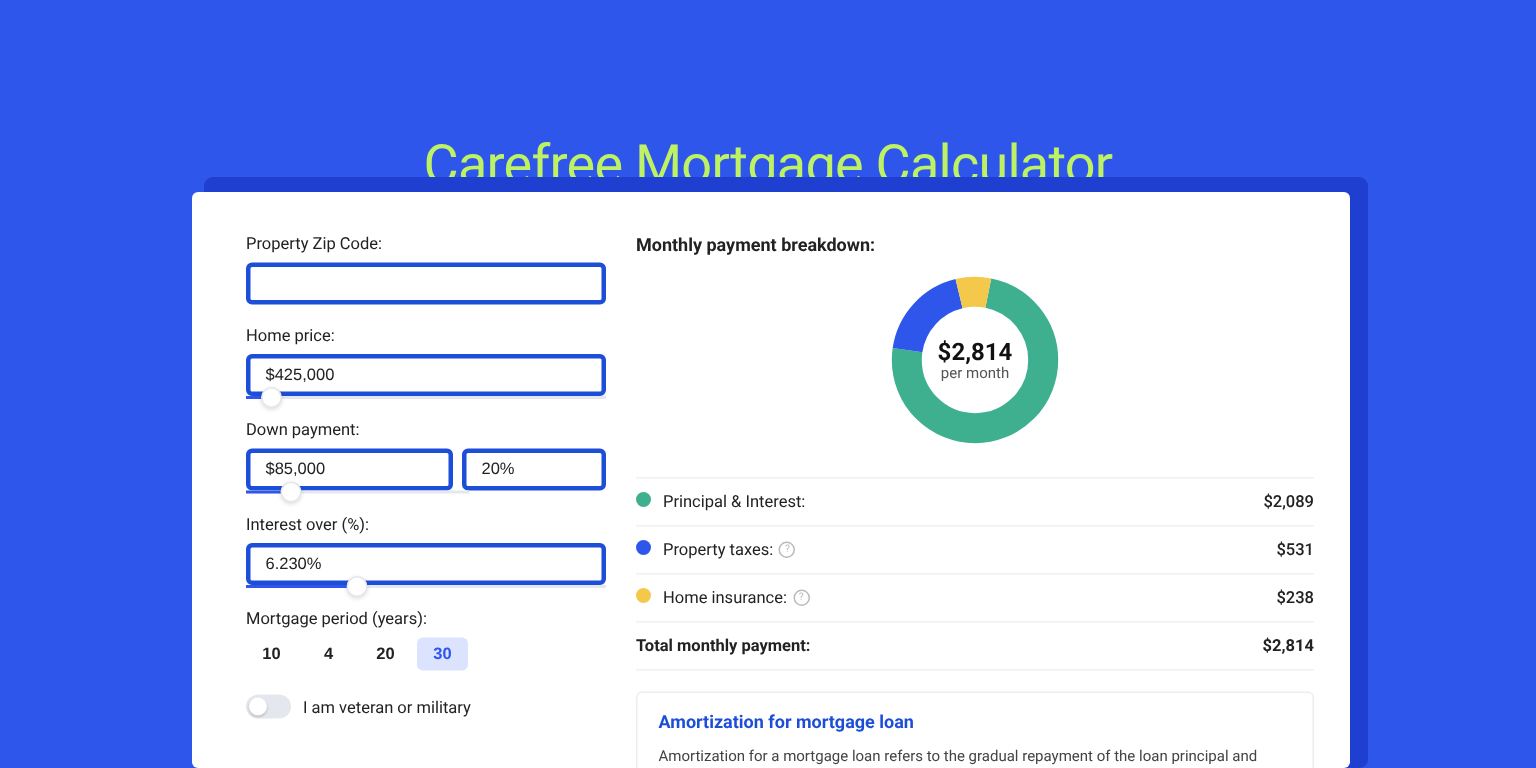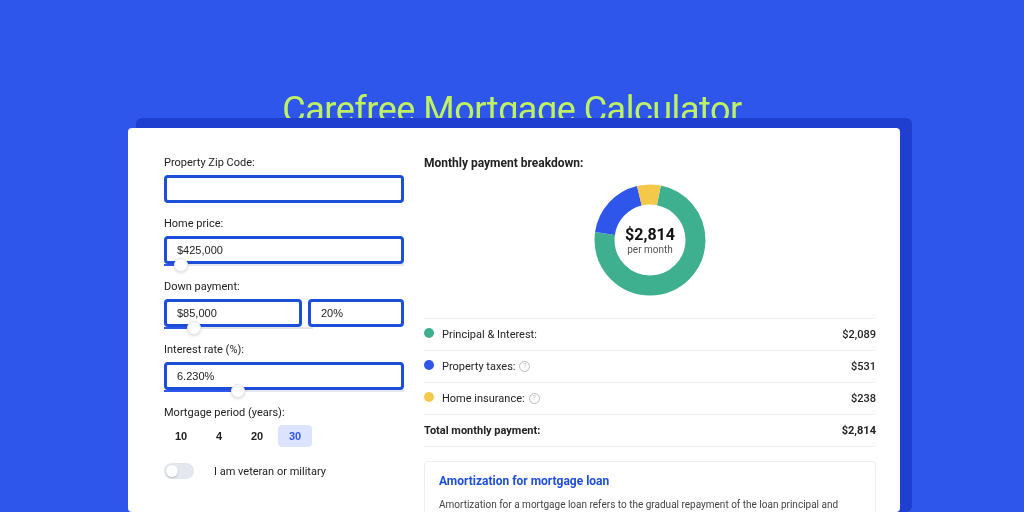--- a/index.html
+++ b/index.html
@@ -15,21 +15,21 @@
   .input { width: 100%; height: 28px; border: 3px solid #1d4ed8; border-radius: 4px; padding: 0 10px; font-size: 11px; color: #222; background: #fff; }
   .row { display: flex; gap: 6px; }
   .row .input:first-child { flex: 1.6; }
   .row .input:last-child { flex: 1; }
   .slider-track { position: relative; height: 2px; background: #e4e7ed; margin-top: 0; }
   .slider-fill { position: absolute; height: 2px; background: #2e56eb; top: 0; left: 0; }
   .slider-thumb { position: absolute; width: 14px; height: 14px; background: #fff; border: 1px solid #e4e7ed; border-radius: 50%; top: -6px; transform: translateX(-50%); box-shadow: 0 1px 3px rgba(0,0,0,0.15); }
   .periods { display: flex; gap: 4px; margin-top: 6px; }
   .period-btn { width: 34px; height: 22px; border: none; background: transparent; font-size: 11px; font-weight: 600; color: #222; border-radius: 4px; cursor: pointer; }
   .period-btn.active { background: #dbe3ff; color: #2e56eb; }
-  .toggle-row { display: flex; align-items: center; gap: 20px; margin-top: 16px; }
+  .toggle-row { display: flex; align-items: center; gap: 8px; margin-top: 16px; }
   .toggle { width: 30px; height: 16px; background: #e4e7ed; border-radius: 8px; position: relative; cursor: pointer; }
   .toggle-knob { width: 12px; height: 12px; background: #fff; border-radius: 50%; position: absolute; top: 2px; left: 2px; box-shadow: 0 1px 2px rgba(0,0,0,0.2); }
   .breakdown-title { font-size: 12px; font-weight: 700; color: #222; margin-bottom: 10px; }
   .donut-wrap { display: flex; justify-content: center; margin-bottom: 18px; }
   .donut { width: 120px; height: 120px; position: relative; }
   .donut svg { width: 120px; height: 120px; }
   .donut-center { position: absolute; top: 50%; left: 50%; transform: translate(-50%, -50%); text-align: center; }
   .donut-amount { font-size: 16px; font-weight: 700; color: #111; }
   .donut-sub { font-size: 10px; color: #555; }
   .rows { border-top: 1px solid #f0f0f0; }
@@ -73,21 +73,21 @@
           <input class="input" value="$85,000" style="">
           <input class="input" value="20%" style="">
         </div>
         <div class="slider-track" style="width:62%;">
           <div class="slider-fill" id="dp-fill" style="width: 20%;"></div>
           <div class="slider-thumb" id="dp-thumb" style="left: 20%;"></div>
         </div>
       </div>
 
       <div class="field">
-        <label class="label">Interest rate (%):</label>
+        <label class="label">Interest over (%):</label>
         <input class="input" value="6.230%" style="">
         <div class="slider-track">
           <div class="slider-fill" id="ir-fill" style="width: 31%;"></div>
           <div class="slider-thumb" id="ir-thumb" style="left: 31%;"></div>
         </div>
       </div>
 
       <div class="field">
         <label class="label">Mortgage period (years):</label>
         <div class="periods" id="periods">

